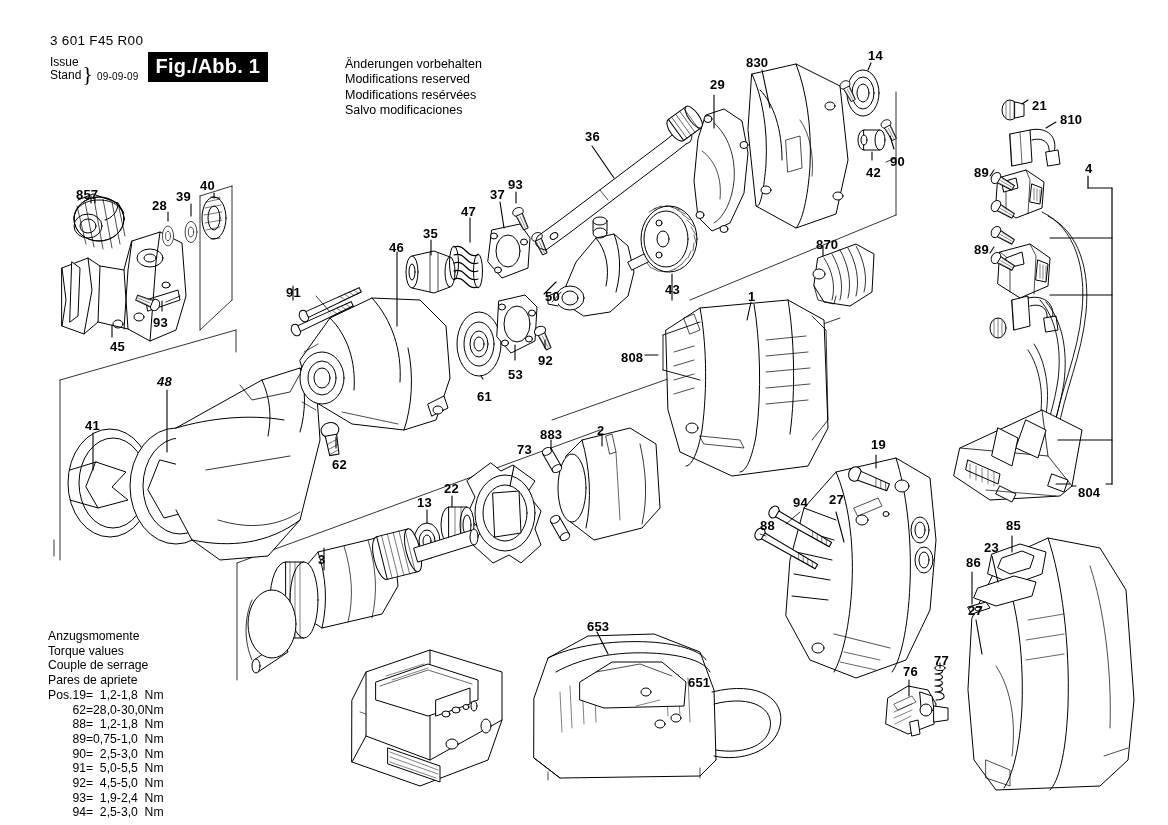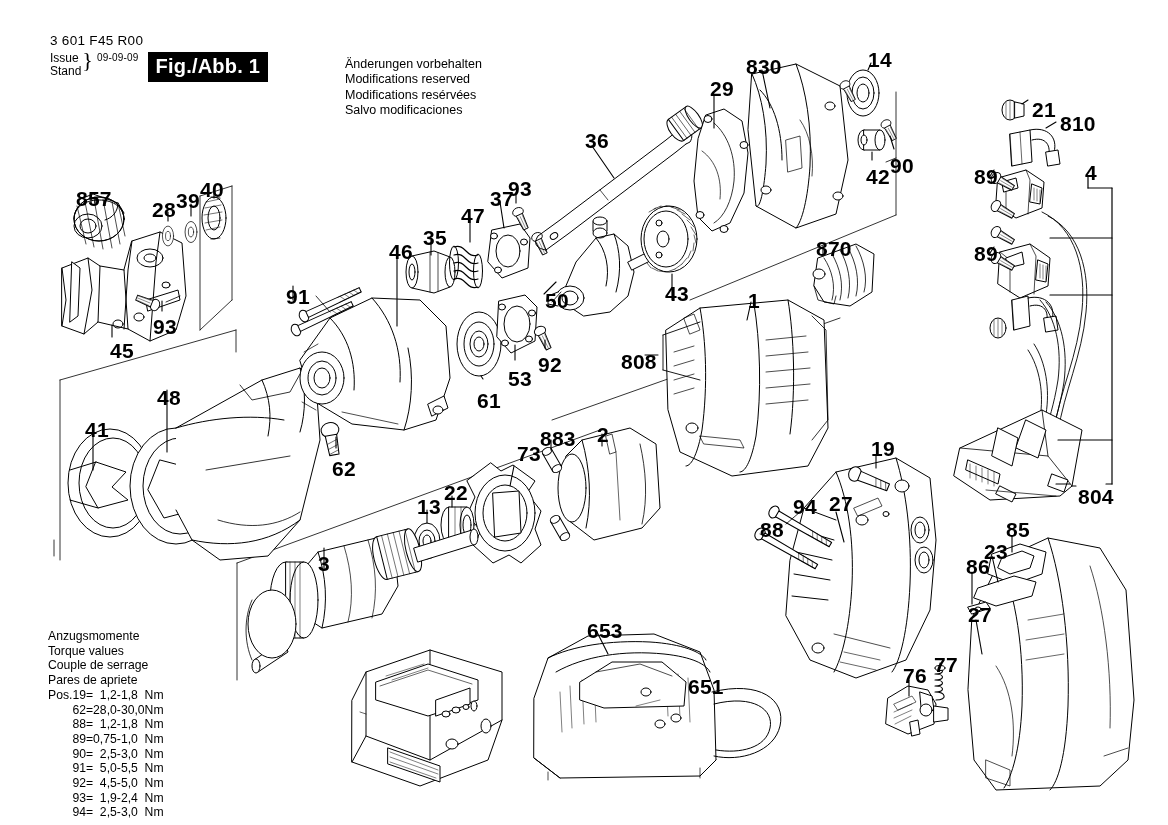--- a/index.html
+++ b/index.html
@@ -1,25 +1,25 @@
 <!DOCTYPE html>
 <html><head>
 <meta charset="utf-8">
 <style>
   html,body{margin:0;padding:0;background:#fff;}
   body{width:1168px;height:825px;position:relative;overflow:hidden;
        font-family:"Liberation Sans",sans-serif;color:#000;}
   #sheet{position:absolute;inset:0;padding-left:6px;}
   svg.art{position:absolute;left:0;top:0;width:1168px;height:825px;}
-  .lbl{position:absolute;font-weight:bold;font-size:21px;line-height:1;
+  .lbl{position:absolute;font-weight:bold;font-size:13px;line-height:1;
        white-space:nowrap;letter-spacing:.2px;}
   
   #hdr{position:absolute;left:50px;top:33px;}
   #partno{font-size:13.5px;letter-spacing:.3px;white-space:nowrap;}
-  #issrow{display:flex;align-items:flex-start;margin-top:4px;}
+  #issrow{display:flex;align-items:flex-end;margin-top:4px;}
   #issstack{display:flex;flex-direction:column;font-size:12px;line-height:1.08;}
   #brace{font-size:22px;line-height:.72;margin:0 2px 0 1px;
          font-family:"Liberation Serif",serif;}
   #issdate{font-size:10px;margin-left:2px;letter-spacing:.2px;}
   #figbox{margin-left:9px;background:#000;color:#fff;font-weight:bold;
           font-size:20px;padding:3px 8px 4px 8px;letter-spacing:.2px;white-space:nowrap;}
   
   #disc{position:absolute;left:313px;top:57px;font-size:12.5px;line-height:1.22;margin-left:32px;}
   
   #torque{position:absolute;left:48px;top:629px;font-size:12.2px;line-height:1.205;}
@@ -781,21 +781,21 @@
 
   <div id="callout-layer">
       <div class="lbl" style="left: 76px; top: 188px;">857</div>
       <div class="lbl" style="left: 152px; top: 199px;">28</div>
       <div class="lbl" style="left: 176px; top: 190px;">39</div>
       <div class="lbl" style="left: 200px; top: 179px;">40</div>
       <div class="lbl" style="left: 110px; top: 340px;">45</div>
       <div class="lbl" style="left: 153px; top: 316px;">93</div>
       <div class="lbl" style="left: 286px; top: 286px;">91</div>
       <div class="lbl" style="left: 85px; top: 419px;">41</div>
-      <div class="lbl" style="left: 157px; top: 387px;">48</div>
+      <div class="lbl" style="left: 157px; top: 375px; font-style: italic;">48</div>
       <div class="lbl" style="left: 389px; top: 241px;">46</div>
       <div class="lbl" style="left: 423px; top: 227px;">35</div>
       <div class="lbl" style="left: 461px; top: 205px;">47</div>
       <div class="lbl" style="left: 490px; top: 188px;">37</div>
       <div class="lbl" style="left: 508px; top: 178px;">93</div>
       <div class="lbl" style="left: 585px; top: 130px;">36</div>
       <div class="lbl" style="left: 710px; top: 78px;">29</div>
       <div class="lbl" style="left: 746px; top: 56px;">830</div>
       <div class="lbl" style="left: 868px; top: 49px;">14</div>
       <div class="lbl" style="left: 866px; top: 166px;">42</div>

